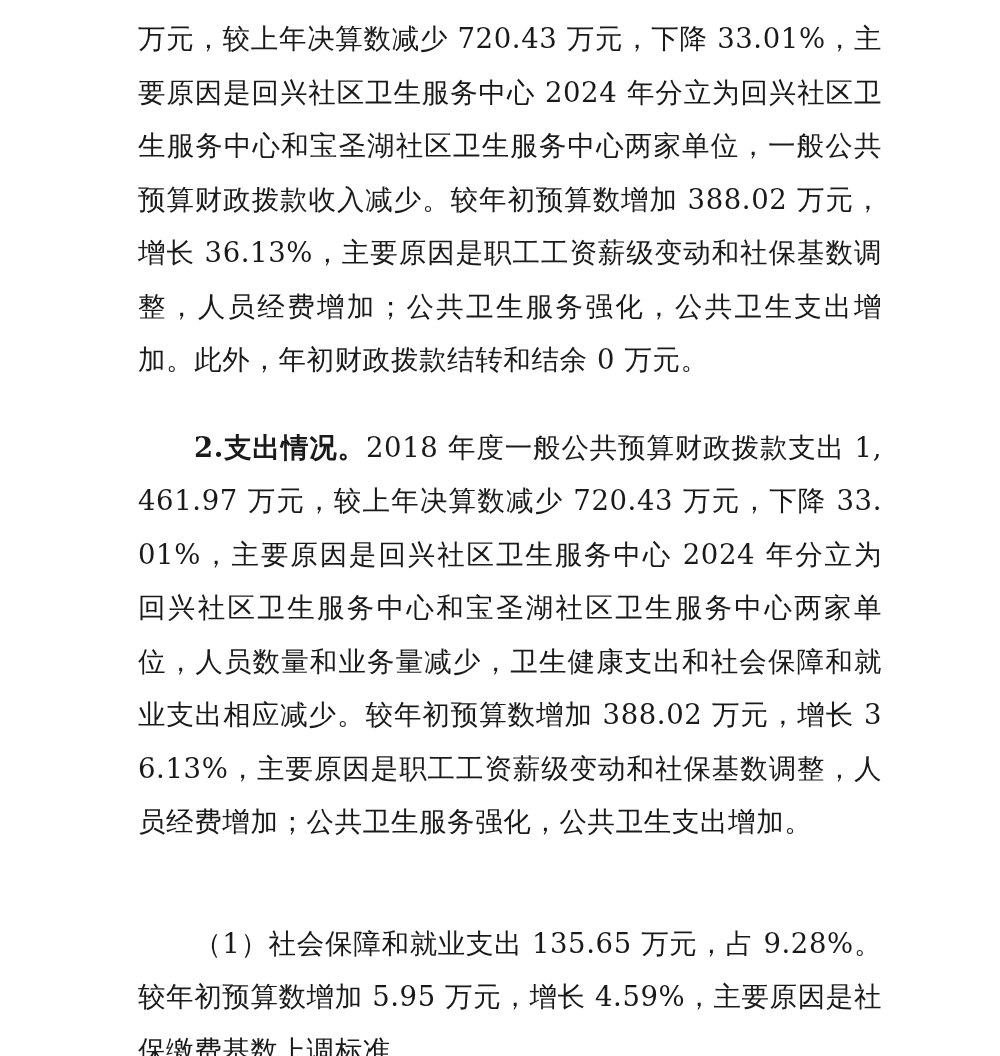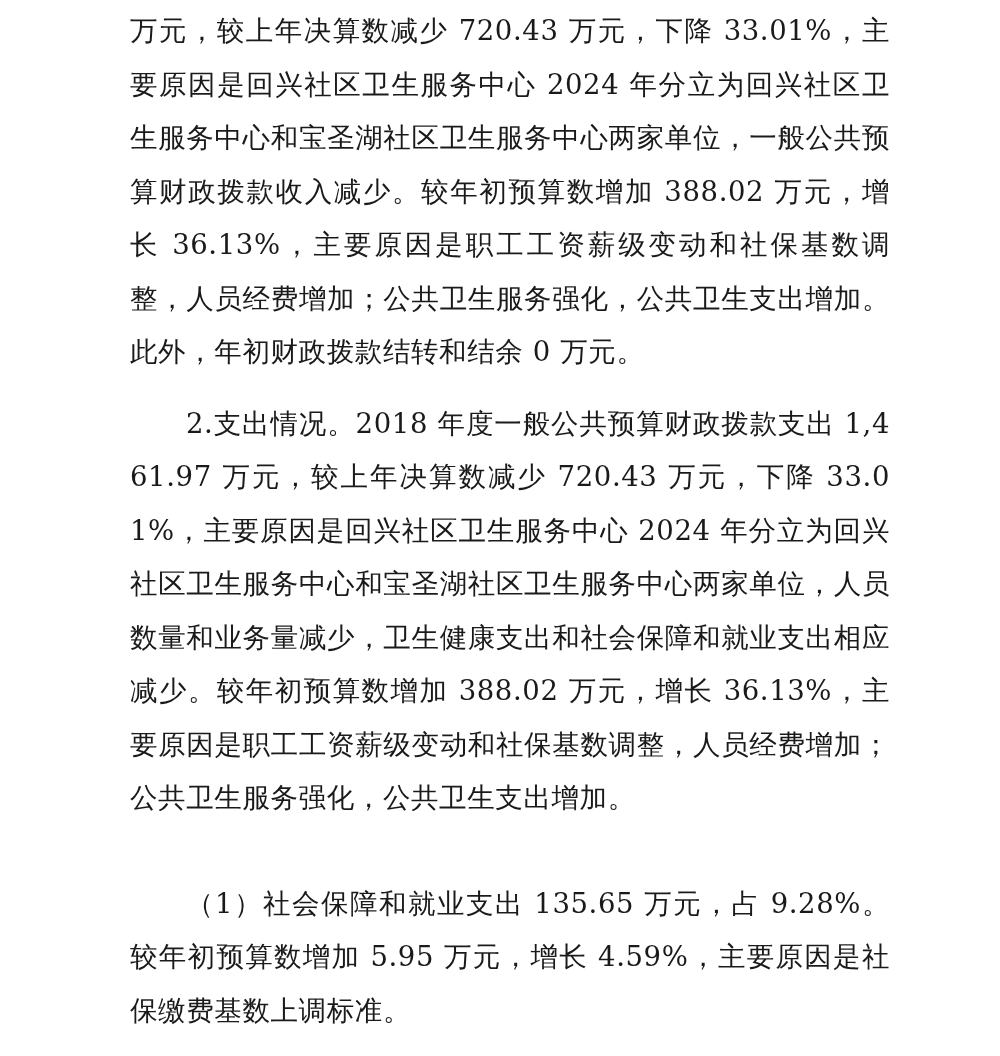--- a/index.html
+++ b/index.html
@@ -18,39 +18,39 @@
     width: 1000px;
     height: 1056px;
     box-sizing: border-box;
     padding: 0px 110px 0 130px;
     position: relative;
   }
   .doc-body {
     padding-top: 4px;
   }
   p.para {
-    margin: 0;
+    margin: 8px;
     font-size: 27.5px;
     line-height: 53.5px;
     text-align: justify;
     text-justify: inter-ideograph;
     letter-spacing: 0.6px;
     word-break: break-all;
   }
   p.indent {
     text-indent: 56px;
   }
   .spacer-sm {
     height: 18px;
   }
   .spacer-md {
     height: 34px;
   }
   .bold {
-    font-weight: normal;
+    font-weight: bold;
   }
 </style>
 </head>
 <body>
 
 <div class="page">
   <div class="doc-body">
 
     <p class="para">万元，较上年决算数减少 720.43 万元，下降 33.01%，主要原因是回兴社区卫生服务中心 2024 年分立为回兴社区卫生服务中心和宝圣湖社区卫生服务中心两家单位，一般公共预算财政拨款收入减少。较年初预算数增加 388.02 万元，增长 36.13%，主要原因是职工工资薪级变动和社保基数调整，人员经费增加；公共卫生服务强化，公共卫生支出增加。此外，年初财政拨款结转和结余 0 万元。</p>
 

